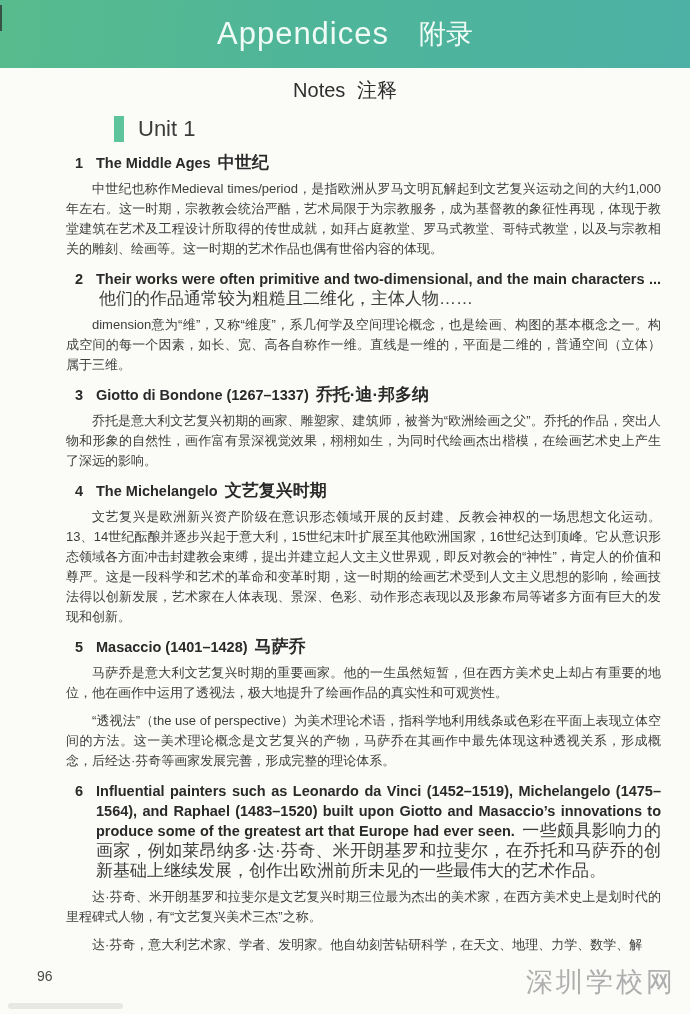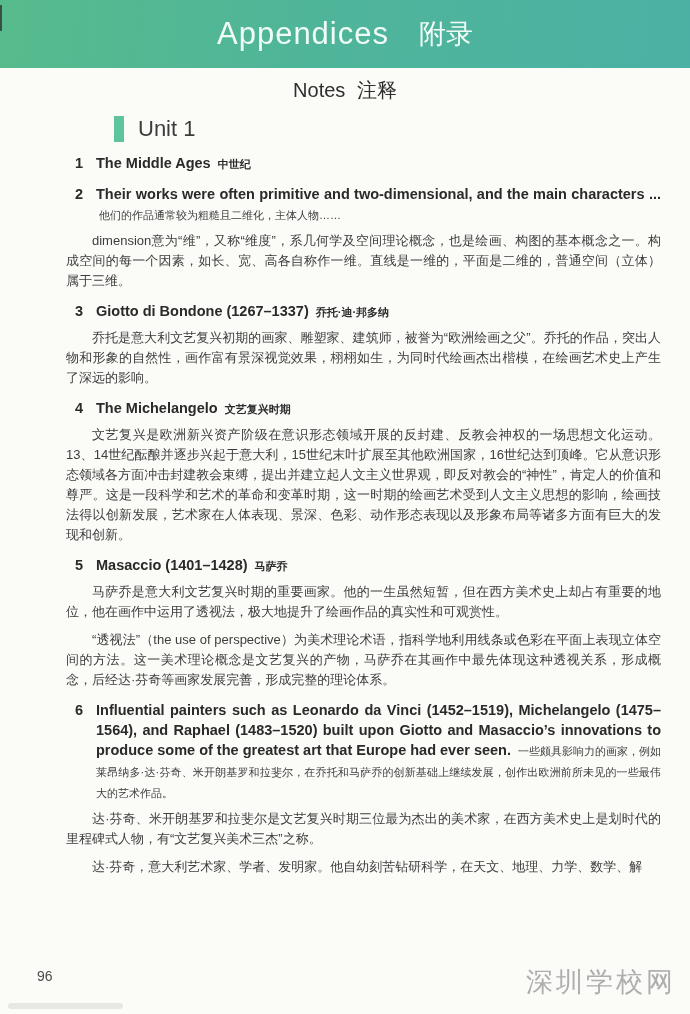--- a/index.html
+++ b/index.html
@@ -46,21 +46,21 @@
   .unit-label { font-size:22px; color:#3c3c3c; line-height:28px; }
   
   .content { padding:0 29px 0 66px; }
   .note { margin-top:10px; }
   .note-title {
     position:relative; margin-left:9px; padding-left:21px;
     font-size:14.5px; font-weight:bold; color:#2a2a2a;
     line-height:20px; text-align:justify;
   }
   .note-num { position:absolute; left:0; top:0; }
-  .note-title .tz { font-size:11px; margin-left:3px; }
+  .note-title .tz { font-size:17px; margin-left:3px; }
   .note-title .tz.zh-regular { font-weight:normal; color:#3d3d3d; }
   .note-para {
     margin:6px 0 0 0; text-indent:2em;
     font-size:13px; line-height:20px; color:#3d3d3d;
     text-align:justify;
   }
   .note-para + .note-para { margin-top:8px; }
   
   .page-number {
     position:absolute; left:37px; top:968px;
@@ -98,20 +98,21 @@
   </div>
 
   <div class="content">
 
     <div class="note">
       <div class="note-title">
         <span class="note-num">1</span>
         <span class="te">The Middle Ages</span>
         <span class="tz">中世纪</span>
       </div>
+      <p class="note-para">中世纪也称作Medieval times/period，是指欧洲从罗马文明瓦解起到文艺复兴运动之间的大约1,000年左右。这一时期，宗教教会统治严酷，艺术局限于为宗教服务，成为基督教的象征性再现，体现于教堂建筑在艺术及工程设计所取得的传世成就，如拜占庭教堂、罗马式教堂、哥特式教堂，以及与宗教相关的雕刻、绘画等。这一时期的艺术作品也偶有世俗内容的体现。</p>
     </div>
 
     <div class="note">
       <div class="note-title">
         <span class="note-num">2</span>
         <span class="te">Their works were often primitive and two-dimensional, and the main characters ...</span>
         <span class="tz zh-regular">他们的作品通常较为粗糙且二维化，主体人物……</span>
       </div>
       <p class="note-para">dimension意为“维”，又称“维度”，系几何学及空间理论概念，也是绘画、构图的基本概念之一。构成空间的每一个因素，如长、宽、高各自称作一维。直线是一维的，平面是二维的，普通空间（立体）属于三维。</p>
     </div>

